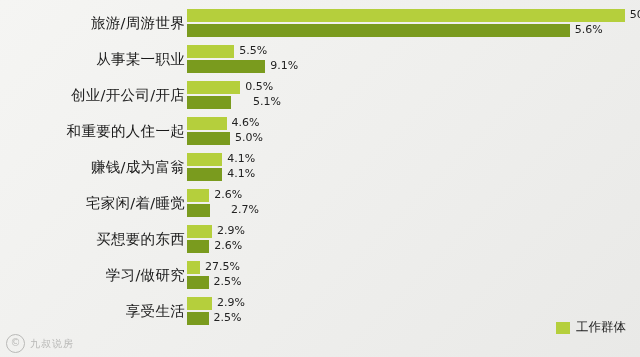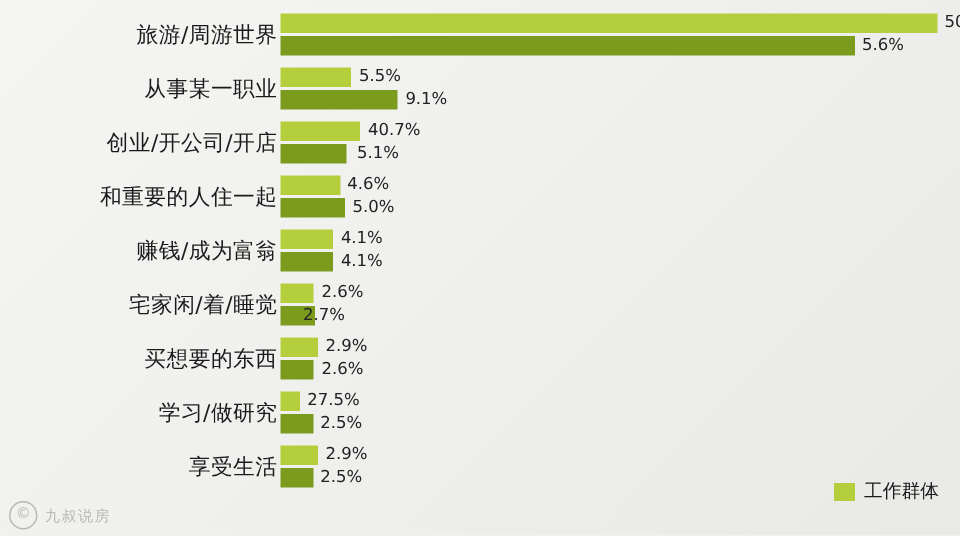--- a/index.html
+++ b/index.html
@@ -137,25 +137,25 @@
             <div class="fill" style="width: 78.26px; background: rgb(122, 155, 30);"></div>
             <span class="val" style="left: 83.26px;">9.1%</span>
           </div>
         </div>
       </div>
       <div class="row">
         <div class="cat-label">创业/开公司/开店</div>
         <div class="bars">
           <div class="bar">
             <div class="fill" style="width: 53.32px; background: rgb(181, 207, 60);"></div>
-            <span class="val" style="left: 58.32px;">40.7%</span>
+            <span class="val" style="left: 58.32px;">0.5%</span>
           </div>
           <div class="bar">
             <div class="fill" style="width: 43.86px; background: rgb(122, 155, 30);"></div>
-            <span class="val" style="left: 51px;">5.1%</span>
+            <span class="val" style="left: 66px;">5.1%</span>
           </div>
         </div>
       </div>
       <div class="row">
         <div class="cat-label">和重要的人住一起</div>
         <div class="bars">
           <div class="bar">
             <div class="fill" style="width: 39.56px; background: rgb(181, 207, 60);"></div>
             <span class="val" style="left: 44.56px;">4.6%</span>
           </div>
@@ -180,21 +180,21 @@
       </div>
       <div class="row">
         <div class="cat-label">宅家闲/着/睡觉</div>
         <div class="bars">
           <div class="bar">
             <div class="fill" style="width: 22.36px; background: rgb(181, 207, 60);"></div>
             <span class="val" style="left: 27.36px;">2.6%</span>
           </div>
           <div class="bar">
             <div class="fill" style="width: 23.22px; background: rgb(122, 155, 30);"></div>
-            <span class="val" style="left: 15px;">2.7%</span>
+            <span class="val" style="left: 44px;">2.7%</span>
           </div>
         </div>
       </div>
       <div class="row">
         <div class="cat-label">买想要的东西</div>
         <div class="bars">
           <div class="bar">
             <div class="fill" style="width: 24.94px; background: rgb(181, 207, 60);"></div>
             <span class="val" style="left: 29.94px;">2.9%</span>
           </div>

